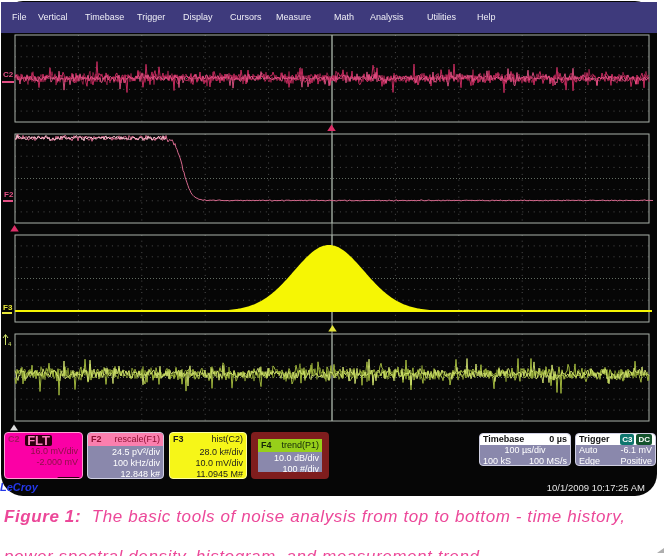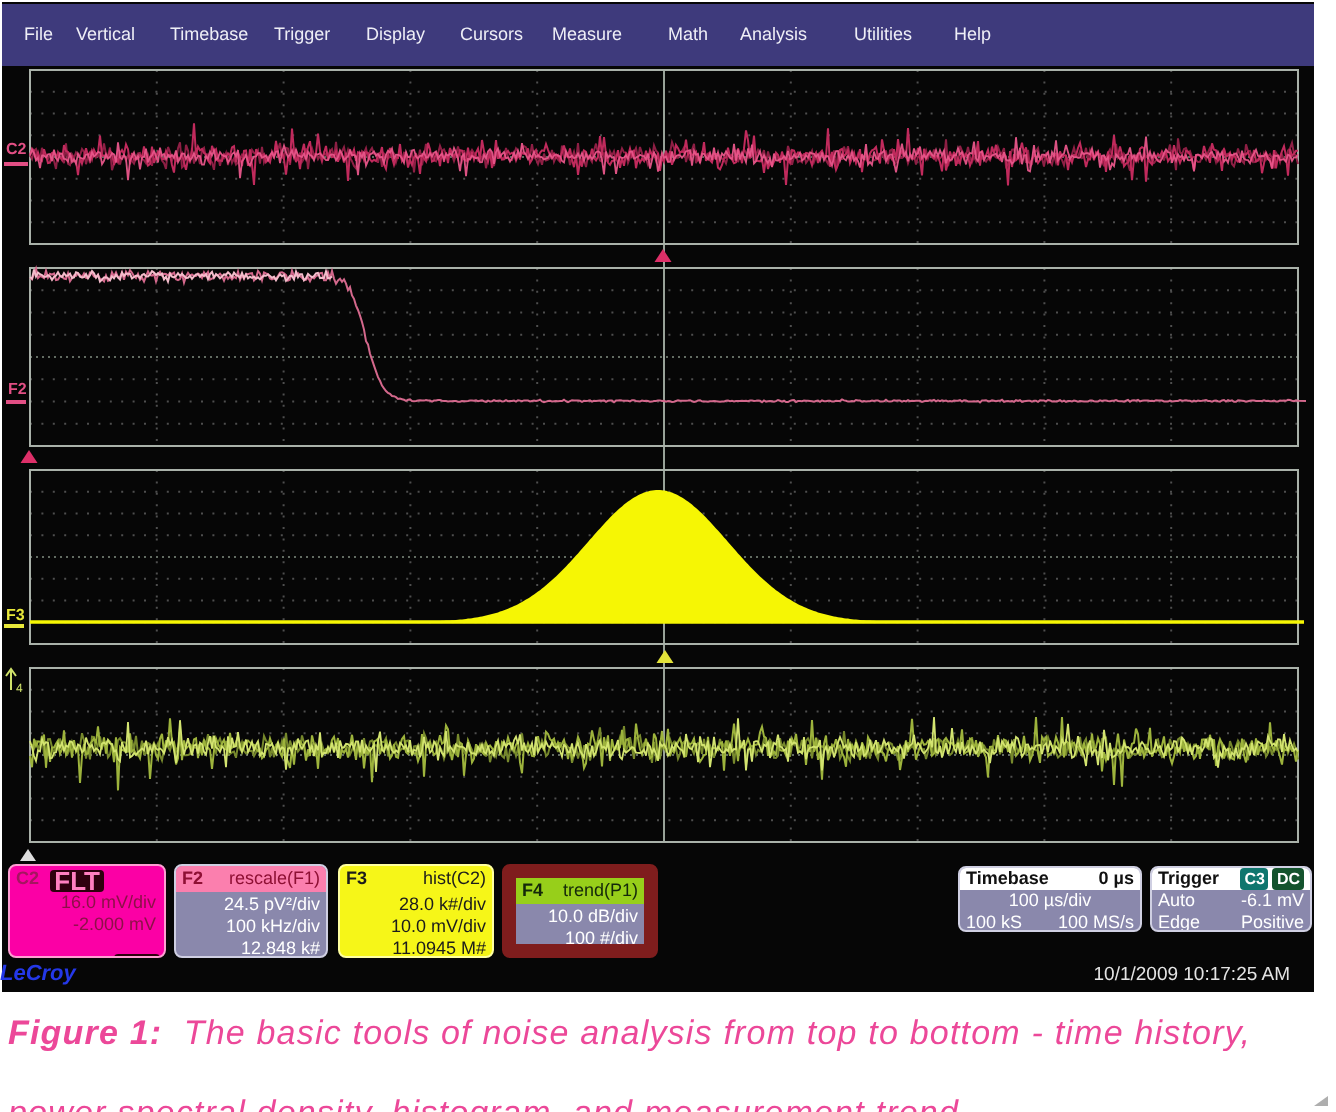--- a/index.html
+++ b/index.html
@@ -1,16 +1,16 @@
 <!DOCTYPE html>
 <html><head><meta charset="utf-8"><style>
 * { margin:0; padding:0; box-sizing:border-box; }
 html,body { width:668px; height:556px; background:#fff; font-family:"Liberation Sans",sans-serif; }
 #wrap { position:relative; width:668px; height:556px; overflow:hidden; }
-#scope { position:absolute; left:1px; top:1px; width:656px; height:495px; background:#060606; }
+#scope { position:absolute; left:1px; top:1px; width:656px; height:495px; background:#060606;border-radius:22px; }
 #menu { position:absolute; left:0; top:1px; width:656px; height:31px; background:#3e3a7c; }
 #menu span { position:absolute; top:10px; font-size:9px; color:#eeeef6; letter-spacing:0px; }
 svg.ov { position:absolute; left:0; top:0; }
 .box { position:absolute; border-radius:4px; font-size:9px; line-height:11px; overflow:hidden; }
 .bhdr { height:13px; padding:1px 3px 0 3px; font-weight:bold; }
 .bbody { padding:1px 3px; text-align:right; color:#fff; }
 </style></head><body>
 <div id="wrap">
  <div id="scope">
   <div id="menu">

